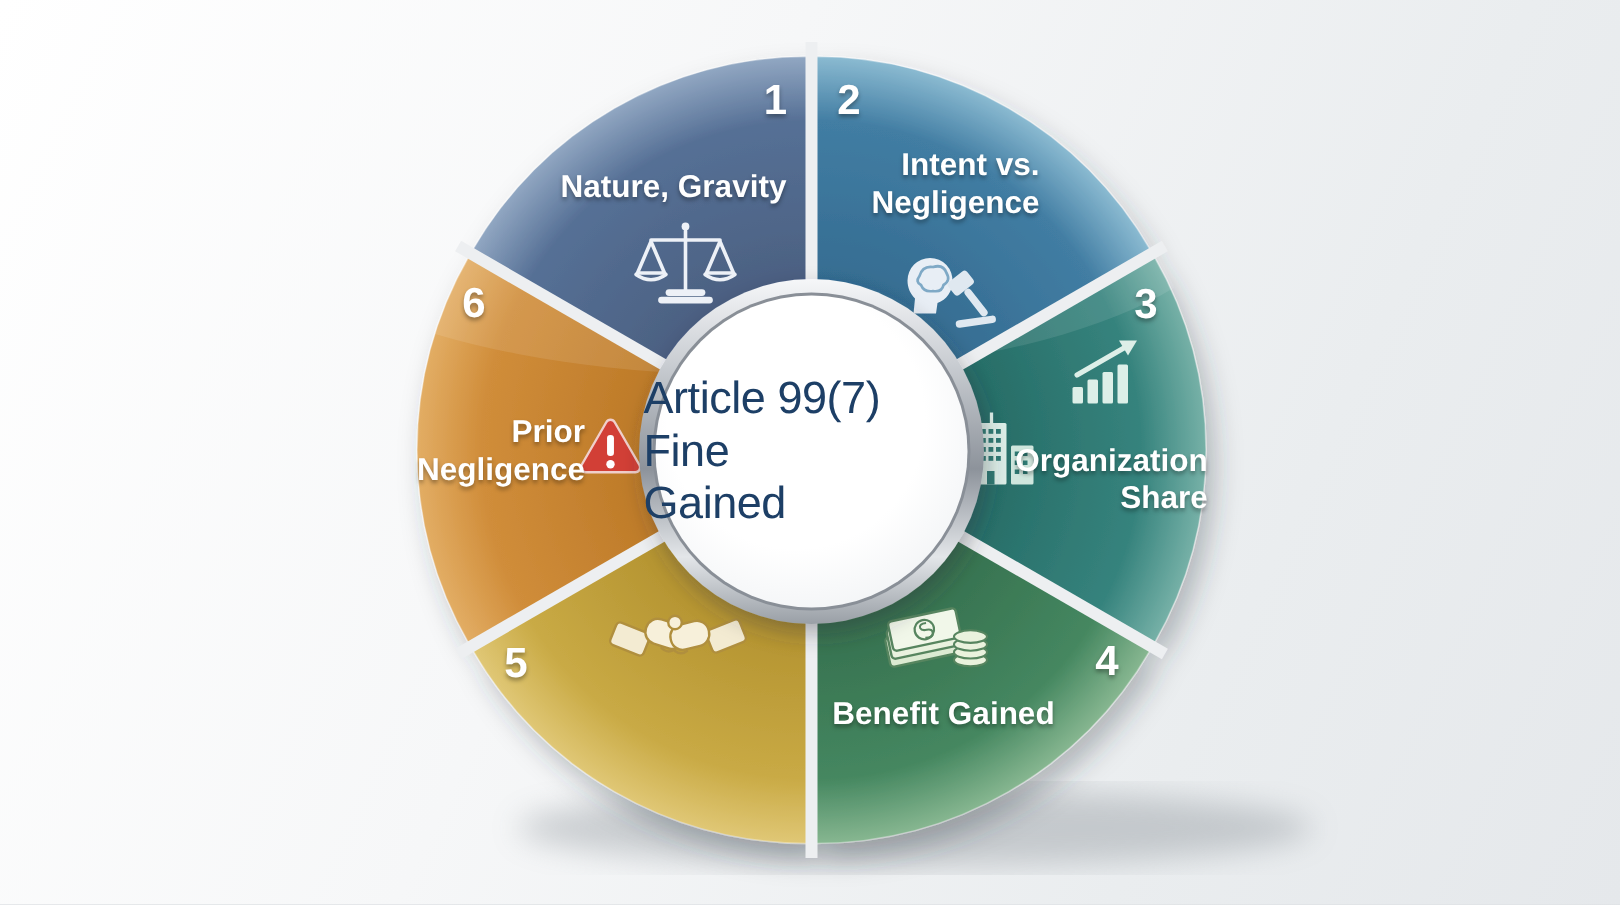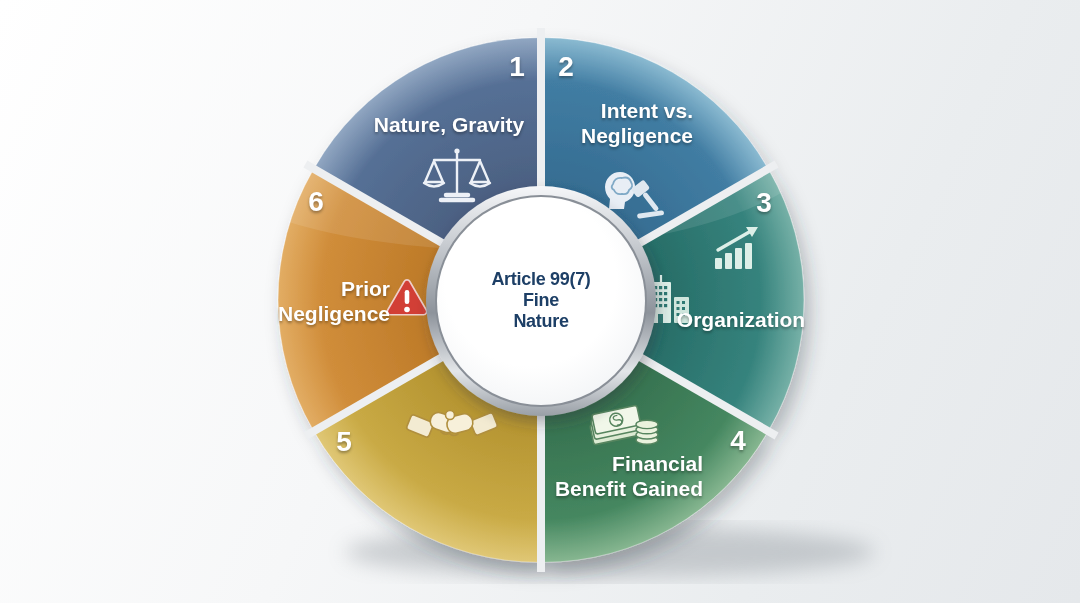--- a/index.html
+++ b/index.html
@@ -17,22 +17,22 @@
   }
   .seg-label .ln{display:block;}
   .seg-num{
     position:absolute;transform:translate(-50%,-50%);
     color:#ffffff;font-weight:bold;font-size:28px;
     text-shadow:0 2px 3px rgba(0,0,0,0.35);
   }
   .center-title{
     position:absolute;left:541px;top:301px;width:224px;
     transform:translate(-50%,-50%);
-    color:#1d3f66;font-weight:bold;font-size:18px;line-height:1.17;
-    text-align:center;letter-spacing:-0.3px;
+    color:#1d3f66;font-weight:normal;font-size:30px;line-height:1.17;
+    text-align:left;letter-spacing:-0.3px;
   }
   .center-title .ln{display:block;}
 </style>
 </head>
 <body>
 
 <div class="stage">
 
   <svg class="wheel" width="1080" height="603" viewBox="0 0 1080 603">
     <defs>
@@ -221,29 +221,29 @@
 
   <div class="seg-label" style="left:449px;top:125px">
     <span class="ln">Nature, Gravity</span>
   </div>
   <div class="seg-label" style="left:637px;top:123px">
     <span class="ln">Intent vs.</span>
     <span class="ln">Negligence</span>
   </div>
   <div class="seg-label" style="left:741px;top:320px">
     <span class="ln">Organization</span>
+    <span class="ln">Share</span>
   </div>
   <div class="seg-label" style="left:629px;top:476px">
-    <span class="ln">Financial</span>
     <span class="ln">Benefit Gained</span>
   </div>
   <div class="seg-label" style="left:334px;top:301px">
     <span class="ln">Prior</span>
     <span class="ln">Negligence</span>
   </div>
 
   <div class="center-title" style="color: rgb(29, 63, 102);">
     <span class="ln">Article 99(7)</span>
     <span class="ln">Fine</span>
-    <span class="ln">Nature</span>
+    <span class="ln">Gained</span>
   </div>
 
 </div>
 
 </body></html>

